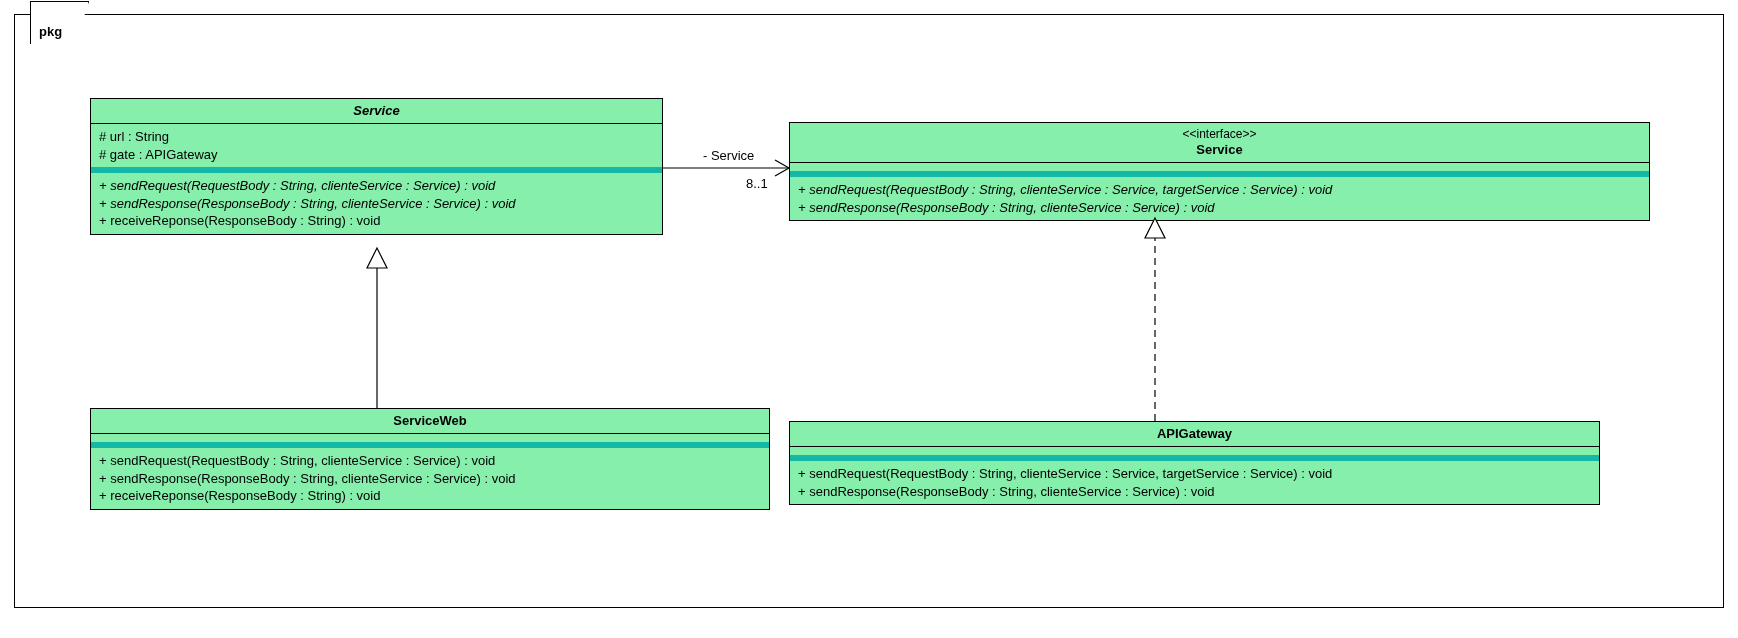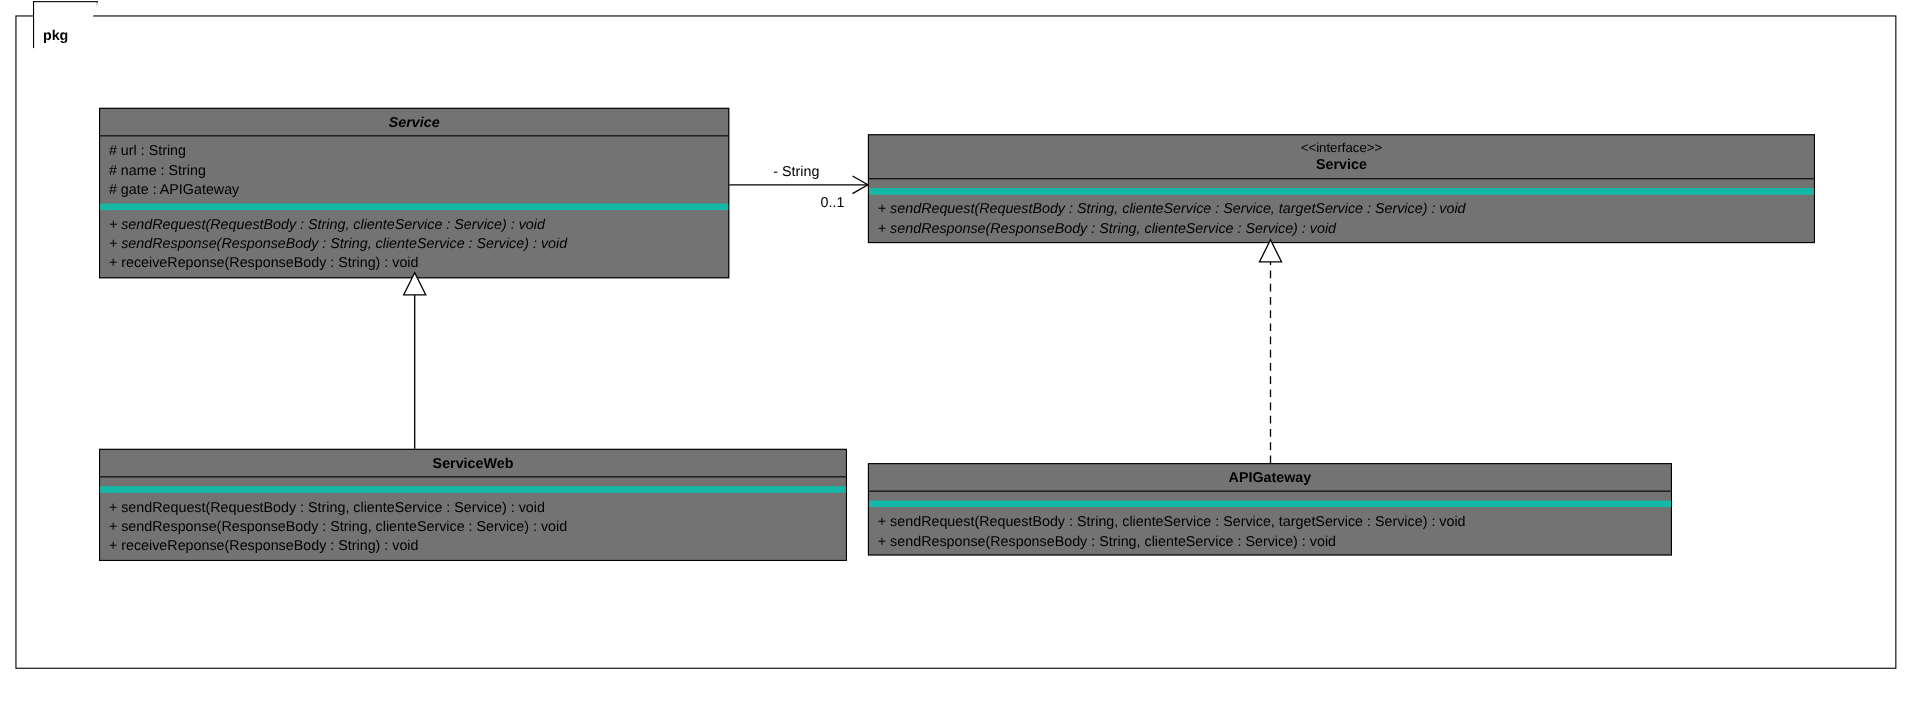--- a/index.html
+++ b/index.html
@@ -33,21 +33,21 @@
     border-bottom: none;
     background: #fff;
     font-weight: bold;
     display: flex;
     align-items: center;
     clip-path: polygon(0 0, 100% 0, calc(100% - 14px) 100%, 0 100%);
     margin-left: 16px;
   }
   .uml-class {
     position: absolute;
-    background: #737373;
+    background: #86efac;
     border: 1.5px solid #000;
     box-sizing: border-box;
   }
   .uml-header {
     text-align: center;
     border-bottom: 1px solid #000;
     padding: 4px 6px;
     line-height: 1.25;
   }
   .uml-header .stereo {
@@ -94,21 +94,20 @@
   <div class="package-frame">
     <div class="package-tab">pkg</div>
   </div>
 
   <div class="uml-class" style="left:90px; top:98px; width:573px;">
     <div class="uml-header">
       <span class="name abstract">Service</span>
     </div>
     <div class="uml-section">
       <div># url : String</div>
-      <div># name : String</div>
       <div># gate : APIGateway</div>
     </div>
     <div class="uml-section">
       <div class="italic">+ sendRequest(RequestBody : String, clienteService : Service) : void</div>
       <div class="italic">+ sendResponse(ResponseBody : String, clienteService : Service) : void</div>
       <div>+ receiveReponse(ResponseBody : String) : void</div>
     </div>
   </div>
 
   <div class="uml-class" style="left:789px; top:122px; width:861px;">
@@ -128,33 +127,33 @@
       <span class="name">ServiceWeb</span>
     </div>
     <div class="uml-section empty"></div>
     <div class="uml-section">
       <div>+ sendRequest(RequestBody : String, clienteService : Service) : void</div>
       <div>+ sendResponse(ResponseBody : String, clienteService : Service) : void</div>
       <div>+ receiveReponse(ResponseBody : String) : void</div>
     </div>
   </div>
 
-  <div class="uml-class" style="left:789px; top:421px; width:731px;">
+  <div class="uml-class" style="left:789px; top:421px; width:811px;">
     <div class="uml-header">
       <span class="name">APIGateway</span>
     </div>
     <div class="uml-section empty"></div>
     <div class="uml-section">
       <div>+ sendRequest(RequestBody : String, clienteService : Service, targetService : Service) : void</div>
       <div>+ sendResponse(ResponseBody : String, clienteService : Service) : void</div>
     </div>
   </div>
 
-  <div class="assoc-label" style="left:703px; top:148px;">- String</div>
-  <div class="assoc-label" style="left:746px; top:176px;">0..1</div>
+  <div class="assoc-label" style="left:703px; top:148px;">- Service</div>
+  <div class="assoc-label" style="left:746px; top:176px;">8..1</div>
 
   <svg class="svg-layer" viewBox="0 0 1738 638">
 
     <g>
       <line x1="663" y1="168" x2="789" y2="168" stroke="#000" stroke-width="1.2"></line>
       <polyline points="775,160 789,168 775,176" fill="none" stroke="#000" stroke-width="1.2"></polyline>
     </g>
 
     <g>
       <line x1="377" y1="408" x2="377" y2="268" stroke="#000" stroke-width="1.2"></line>

